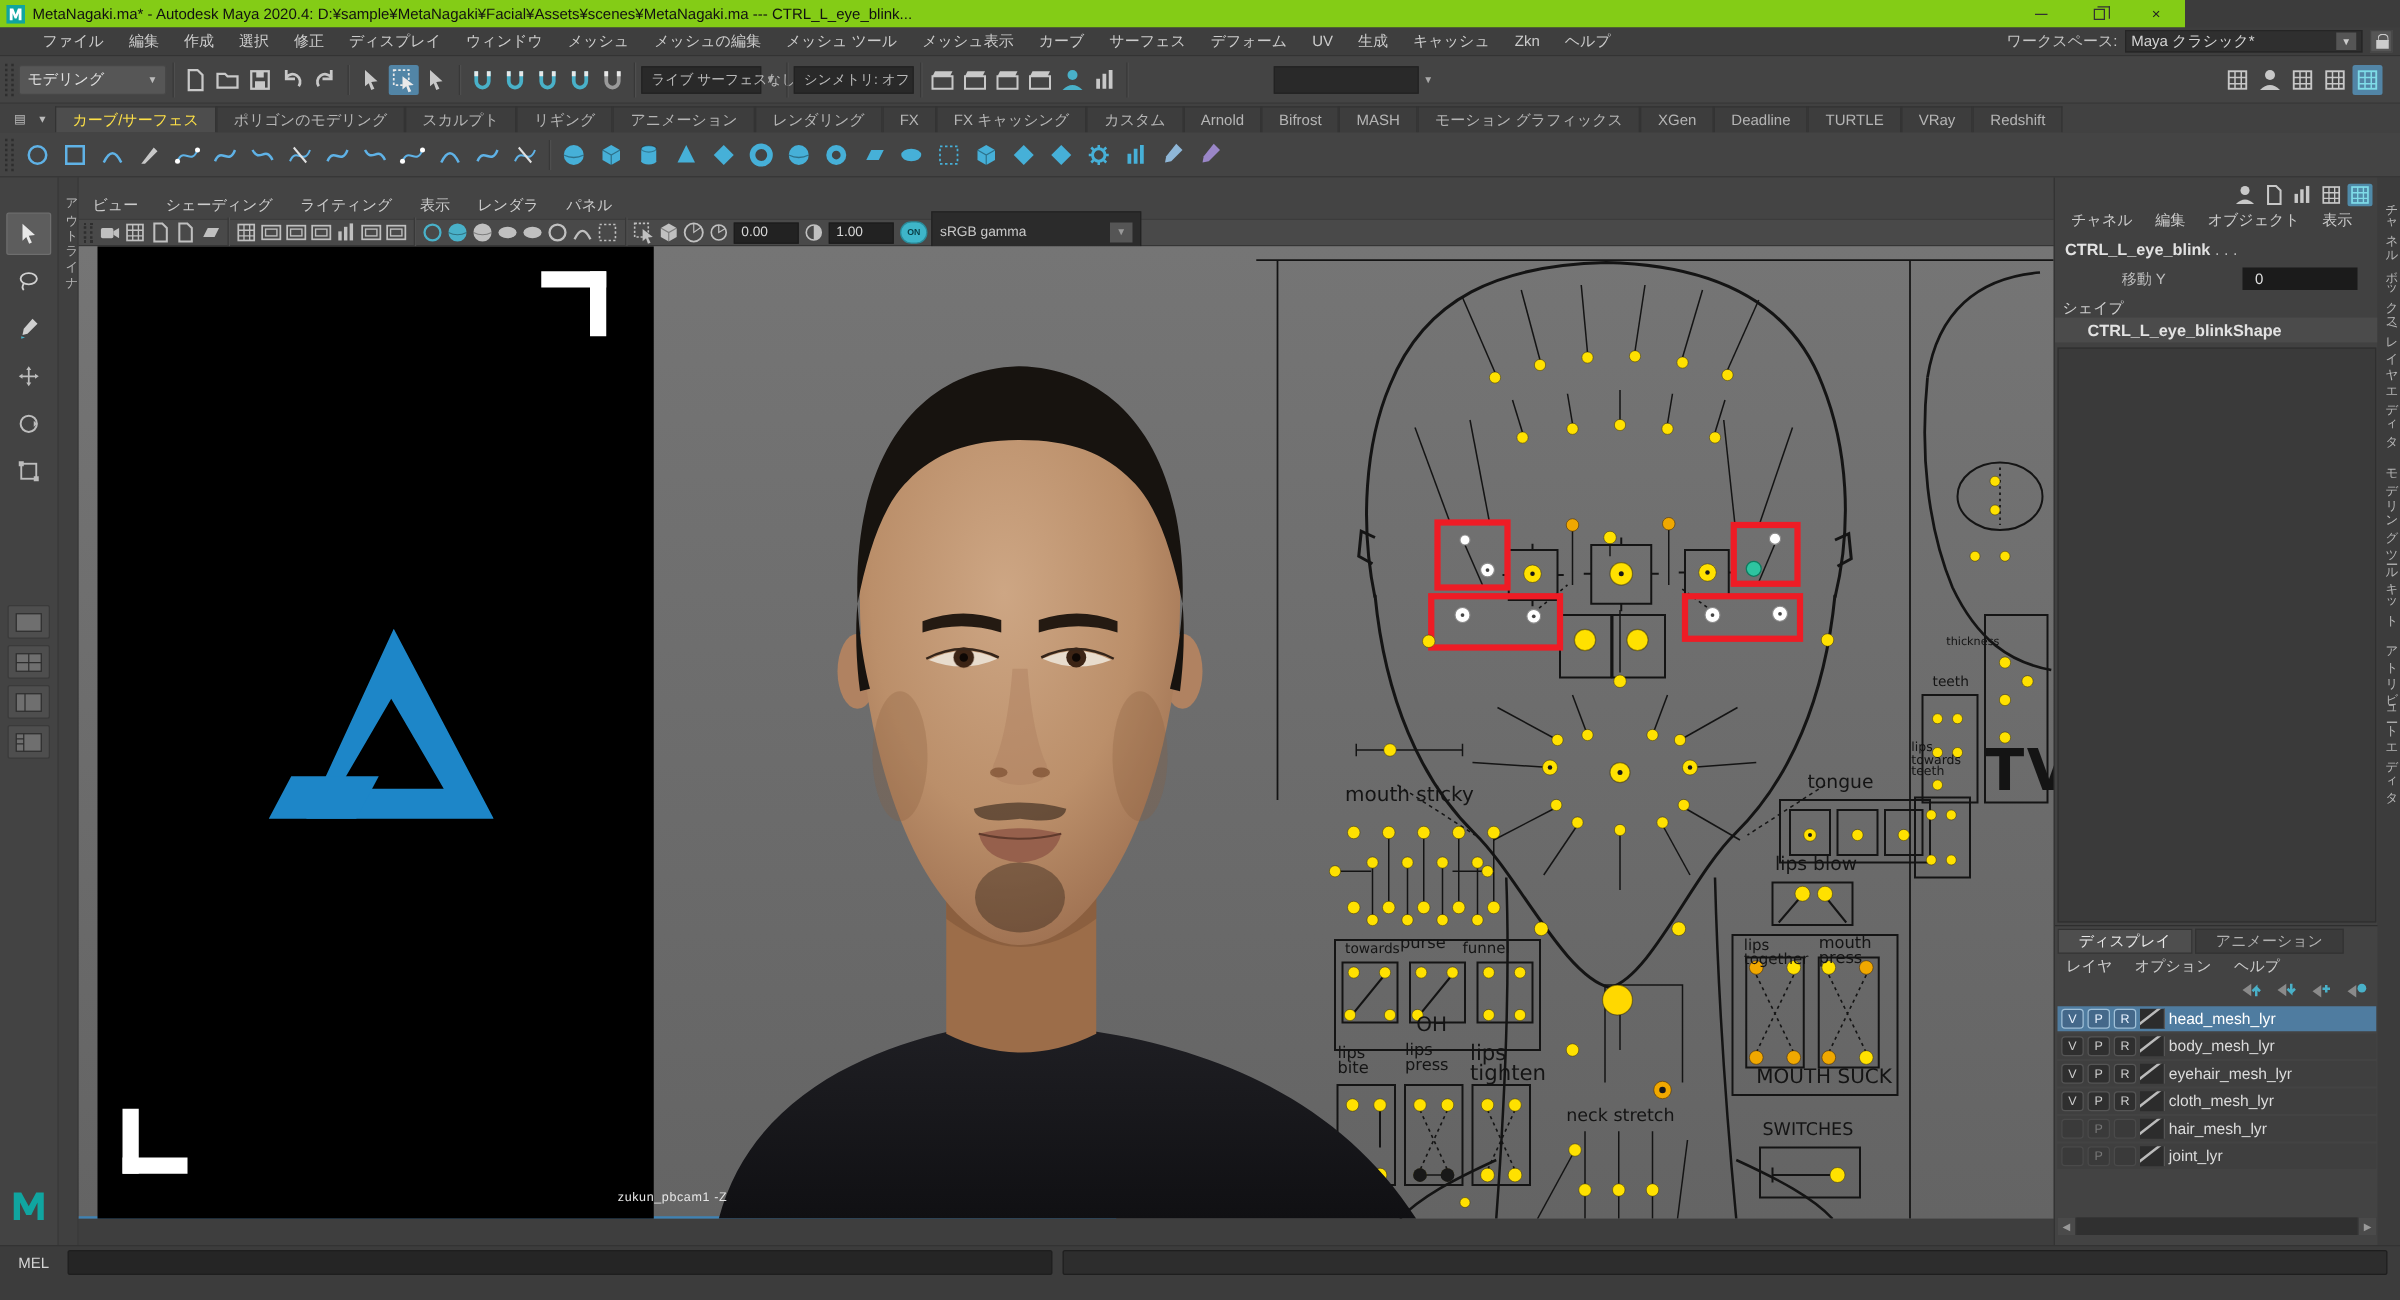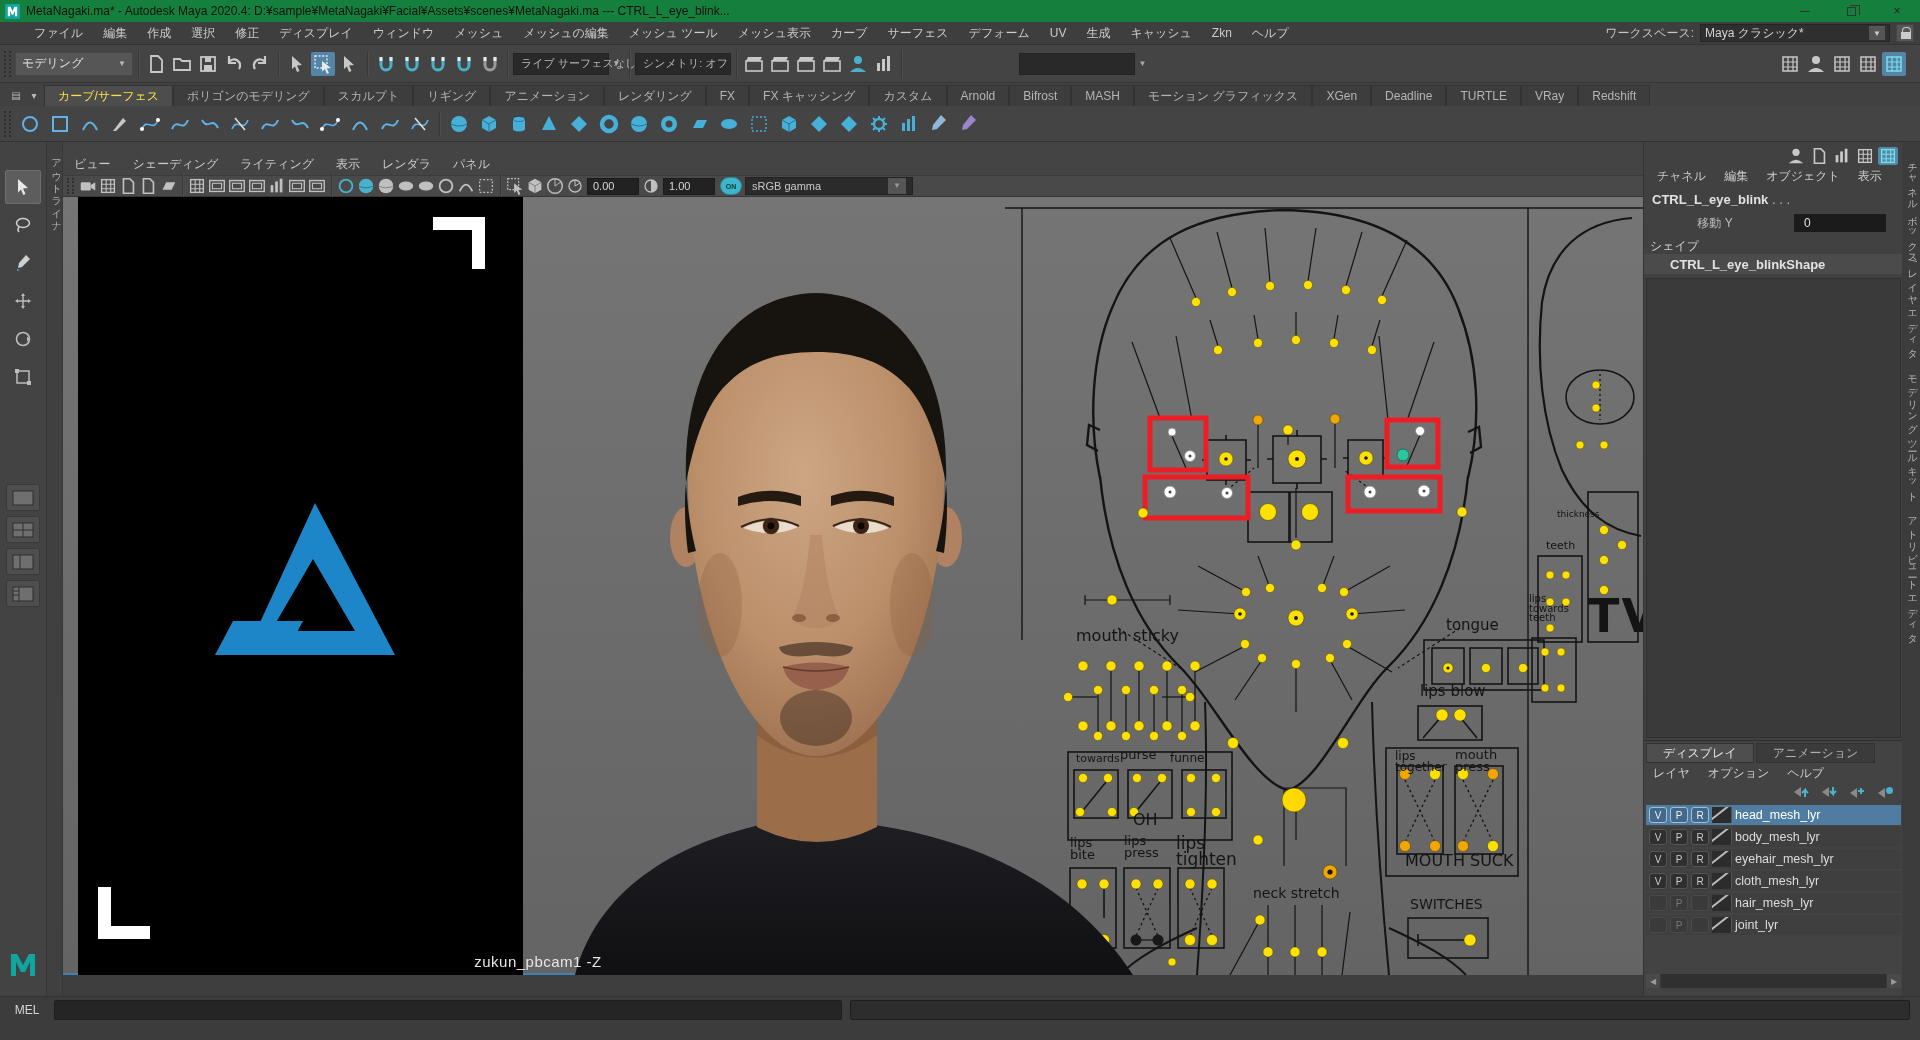--- a/index.html
+++ b/index.html
@@ -1,21 +1,21 @@
 <!DOCTYPE html>
 <html><head>
 <meta charset="utf-8">
 <style>
   * { margin:0; padding:0; box-sizing:border-box; }
   html,body { width:1920px; height:1040px; }
   body { position:relative; background:#3c3c3c; font-family:"Liberation Sans","DejaVu Sans",sans-serif; color:#cfcfcf; overflow:hidden; font-size:12px; }
   .abs { position:absolute; }
 
   
-  #titlebar { left:0; top:0; width:1920px; height:22px; background:#15803d; color:#111; display:flex; align-items:center; }
+  #titlebar { left:0; top:0; width:1748px; height:22px; background:#84cc16; color:#111; display:flex; align-items:center; }
   #titlebar .mico { width:15px; height:15px; margin:0 6px 0 5px; }
   #titlebar .ttl { font-size:12px; white-space:nowrap; }
   .wbtns { margin-left:auto; display:flex; height:22px; }
   .wbtn { width:46px; height:22px; display:flex; align-items:center; justify-content:center; font-size:12px; color:#222; }
   .minglyph { width:10px; height:1px; background:#333; display:inline-block; }
   .restglyph { width:9px; height:9px; border:1px solid #333; position:relative; display:inline-block; }
   .restglyph:before { content:""; position:absolute; left:2px; top:-3px; width:9px; height:9px; border:1px solid #333; border-bottom:none; border-left:none; }
 
   
   #menubar { left:0; top:22px; width:1920px; height:23px; background:#3e3e3e; display:flex; align-items:center; border-bottom:1px solid #333; }
@@ -60,31 +60,31 @@
   #outlinerstrip .vtext { margin:10px 0 0 2px; }
 
   
   #viewport { left:63px; top:142px; width:1580px; height:854px; background:#444; }
   #vpmenus { position:absolute; left:0; top:12px; width:100%; height:21px; display:flex; align-items:center; background:#444; }
   #vpmenus .menu-item { padding:0 11px; }
   #vptoolbar { position:absolute; left:0; top:33px; width:100%; height:22px; background:#494949; border-top:1px solid #3c3c3c; border-bottom:1px solid #353535; display:flex; align-items:center; }
   .vpico { width:20px; height:18px; display:flex; align-items:center; justify-content:center; }
   .vpfield { width:52px; height:17px; background:#222; border:1px solid #1c1c1c; color:#d8d8d8; font-size:11px; display:flex; align-items:center; padding:0 5px; margin:0 2px; }
   .onbtn { width:22px; height:18px; border-radius:9px; background:#3eb5c9; color:#083c44; font-size:7px; font-weight:bold; display:flex; align-items:center; justify-content:center; margin:0 3px; border:1px solid #2a8a99; }
-  .gammasel { width:168px; height:18px; background:#2b2b2b; border:1px solid #222; color:#c9c9c9; font-size:11px; display:flex; align-items:center; padding:0 6px; }
+  .gammasel { width:168px; height:18px; background:#2b2b2b; border:1px solid #222; color:#c9c9c9; font-size:11px; display:flex; align-items:center; padding:16px 6px; }
   .gammasel .dd { margin-left:auto; width:18px; text-align:center; font-size:8px; color:#999; background:#555; height:16px; line-height:16px; }
 
   #vpcanvas { position:absolute; left:0; top:55px; width:1580px; height:778px; background:linear-gradient(#757575,#646464); overflow:hidden; }
   #vpbottom { position:absolute; left:0; top:833px; width:1580px; height:21px; background:#3e3e3e; }
   #activeline { position:absolute; left:0; top:831px; width:830px; height:2px; background:#3f82b4; }
 
   
   #campane { position:absolute; left:15px; top:0; width:445px; height:778px; background:#000; z-index:30; }
   .corner { position:absolute; background:#fff; }
-  #camlabel { position:absolute; left:350px; top:756px; width:250px; text-align:center; color:#e6e6e6; font-size:15px; z-index:40; letter-spacing:0.5px; }
+  #camlabel { position:absolute; left:350px; top:756px; width:250px; text-align:center; color:#e6e6e6; font-size:10px; z-index:40; letter-spacing:0.5px; }
 
   
   .riglab { position:absolute; color:#141414; line-height:0.95; z-index:10; font-family:"DejaVu Sans","Liberation Sans",sans-serif; }
   #rigsvg { position:absolute; left:937px; top:0; z-index:5; }
   #headsvg { position:absolute; left:492px; top:38px; z-index:20; }
 
   
   #rightdock { left:1643px; top:142px; width:259px; height:854px; background:#414141; border-left:1px solid #333; }
   #cbheadicons { position:absolute; right:4px; top:5px; display:flex; gap:3px; }
   .cbico { width:20px; height:18px; display:flex; align-items:center; justify-content:center; border-radius:2px; }

